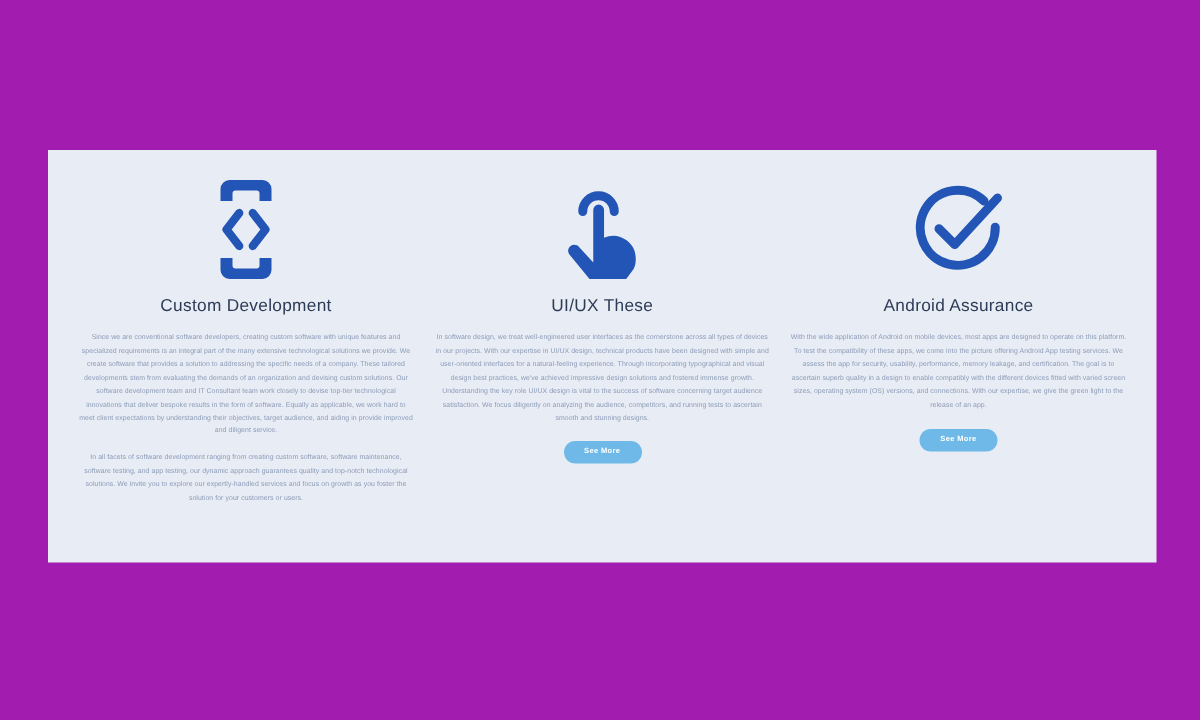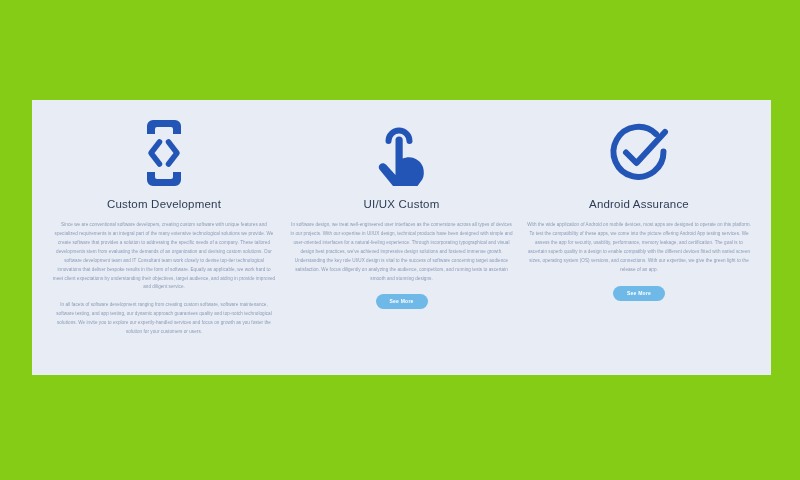--- a/index.html
+++ b/index.html
@@ -10,21 +10,21 @@
     height: 480px;
     background: #ffffff;
     font-family: "Liberation Sans", sans-serif;
     overflow: hidden;
   }
 
   .page {
     position: relative;
     width: 800px;
     height: 480px;
-    background: #84cc16;
+    background: #a21caf;
   }
 
   .services-panel {
     position: absolute;
     left: 32px;
     top: 100px;
     width: 739px;
     height: 275px;
     background: #e8ecf4;
     box-sizing: border-box;
@@ -115,21 +115,21 @@
       <p class="service-body">In all facets of software development ranging from creating custom software, software maintenance, software testing, and app testing, our dynamic approach guarantees quality and top-notch technological solutions. We invite you to explore our expertly-handled services and focus on growth as you foster the solution for your customers or users.</p>
     </div>
 
     <div class="service-col">
       <div class="icon-wrap">
         <svg width="52" height="66" viewBox="0 0 52 66" aria-hidden="true">
           <path fill="none" stroke="#2255b5" stroke-width="6" stroke-linecap="round" d="M12.5 21 A10.5 10.5 0 1 1 33.5 21"></path>
           <path fill="#2255b5" d="M19.5 20 A3.6 3.6 0 0 1 26.7 20 L26.7 38.5 C29.5 37.4 33.5 36.6 37 37.8 C41.5 39.3 45.5 42.5 47 47.2 C48.2 51 48.2 56 46.4 59.3 L41.5 66 L17 66 L3.5 49.5 C2.2 47.7 2.6 45.3 4.4 44 C6.2 42.7 8.8 43.1 10.2 44.8 L19.5 55 Z"></path>
         </svg>
       </div>
-      <h3 class="service-title">UI/UX Custom</h3>
+      <h3 class="service-title">UI/UX These</h3>
       <p class="service-body">In software design, we treat well-engineered user interfaces as the cornerstone across all types of devices in our projects. With our expertise in UI/UX design, technical products have been designed with simple and user-oriented interfaces for a natural-feeling experience. Through incorporating typographical and visual design best practices, we've achieved impressive design solutions and fostered immense growth. Understanding the key role UI/UX design is vital to the success of software concerning target audience satisfaction. We focus diligently on analyzing the audience, competitors, and running tests to ascertain smooth and stunning designs.</p>
       <button class="see-more-btn">See More</button>
     </div>
 
     <div class="service-col">
       <div class="icon-wrap">
         <svg width="64" height="64" viewBox="0 0 64 64" aria-hidden="true">
           <path fill="none" stroke="#2255b5" stroke-width="6" stroke-linecap="round" d="M49 13 A25 25 0 1 0 56.5 30.5"></path>
           <path fill="none" stroke="#2255b5" stroke-width="6" stroke-linecap="round" stroke-linejoin="round" d="M19 31.5 L29.5 42 L58 11"></path>
         </svg>

